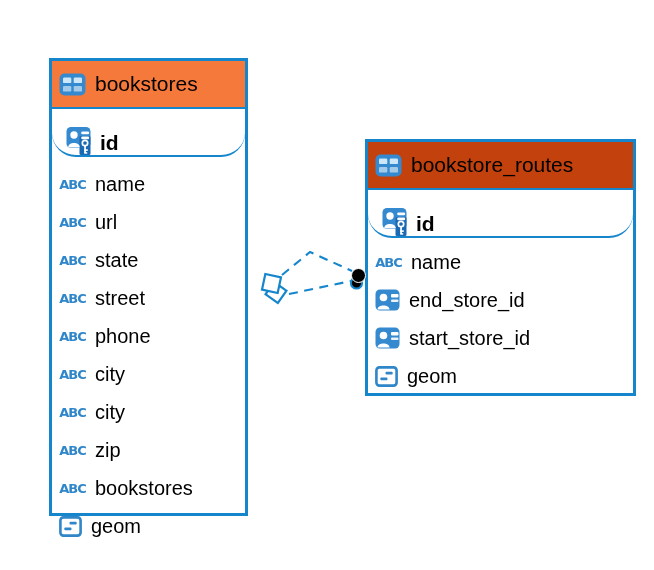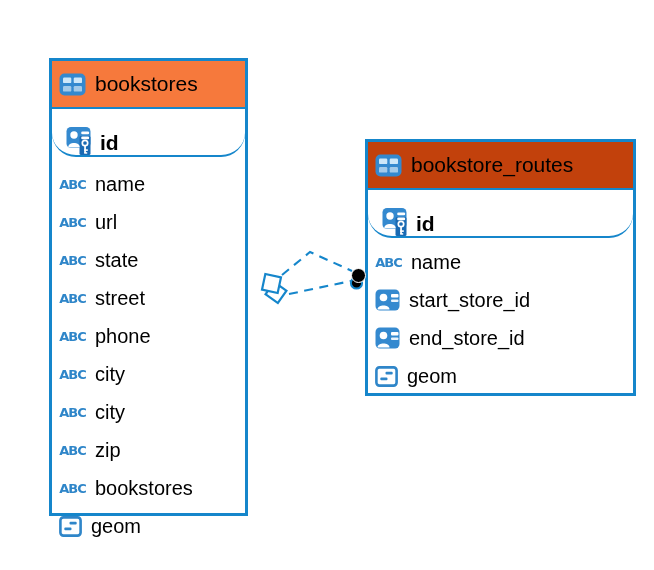--- a/index.html
+++ b/index.html
@@ -170,33 +170,33 @@
       <div class="crow">
         <span class="icon">
           <svg width="25" height="22" viewBox="0 0 25 22">
             <rect x="0.5" y="0.5" width="24" height="21" rx="4.5" fill="#3489CF"></rect>
             <circle cx="8.5" cy="8.5" r="3.8" fill="#fff"></circle>
             <path d="M2.5 20.5 C2.5 15.2 14.5 15.2 14.5 20.5 Z" fill="#fff"></path>
             <rect x="16" y="5" width="7.5" height="3.4" rx="1" fill="#fff"></rect>
             <rect x="16" y="10.5" width="7.5" height="2.6" rx="1" fill="#E8F3FC"></rect>
           </svg>
         </span>
-        <span>start_store_id</span>
+        <span>end_store_id</span>
       </div>
       <div class="crow">
         <span class="icon">
           <svg width="25" height="22" viewBox="0 0 25 22">
             <rect x="0.5" y="0.5" width="24" height="21" rx="4.5" fill="#3489CF"></rect>
             <circle cx="8.5" cy="8.5" r="3.8" fill="#fff"></circle>
             <path d="M2.5 20.5 C2.5 15.2 14.5 15.2 14.5 20.5 Z" fill="#fff"></path>
             <rect x="16" y="5" width="7.5" height="3.4" rx="1" fill="#fff"></rect>
             <rect x="16" y="10.5" width="7.5" height="2.6" rx="1" fill="#E8F3FC"></rect>
           </svg>
         </span>
-        <span>end_store_id</span>
+        <span>start_store_id</span>
       </div>
       <div class="crow">
         <span class="icon">
           <svg width="23" height="21" viewBox="0 0 23 21">
             <rect x="1.4" y="1.4" width="20.2" height="18.2" rx="3" fill="#fff" stroke="#2F86C9" stroke-width="2.6"></rect>
             <rect x="10.5" y="5.8" width="7.2" height="2.7" rx="1" fill="#2F86C9"></rect>
             <rect x="5.3" y="11.5" width="7.2" height="2.7" rx="1" fill="#2F86C9"></rect>
           </svg>
         </span>
         <span>geom</span>

